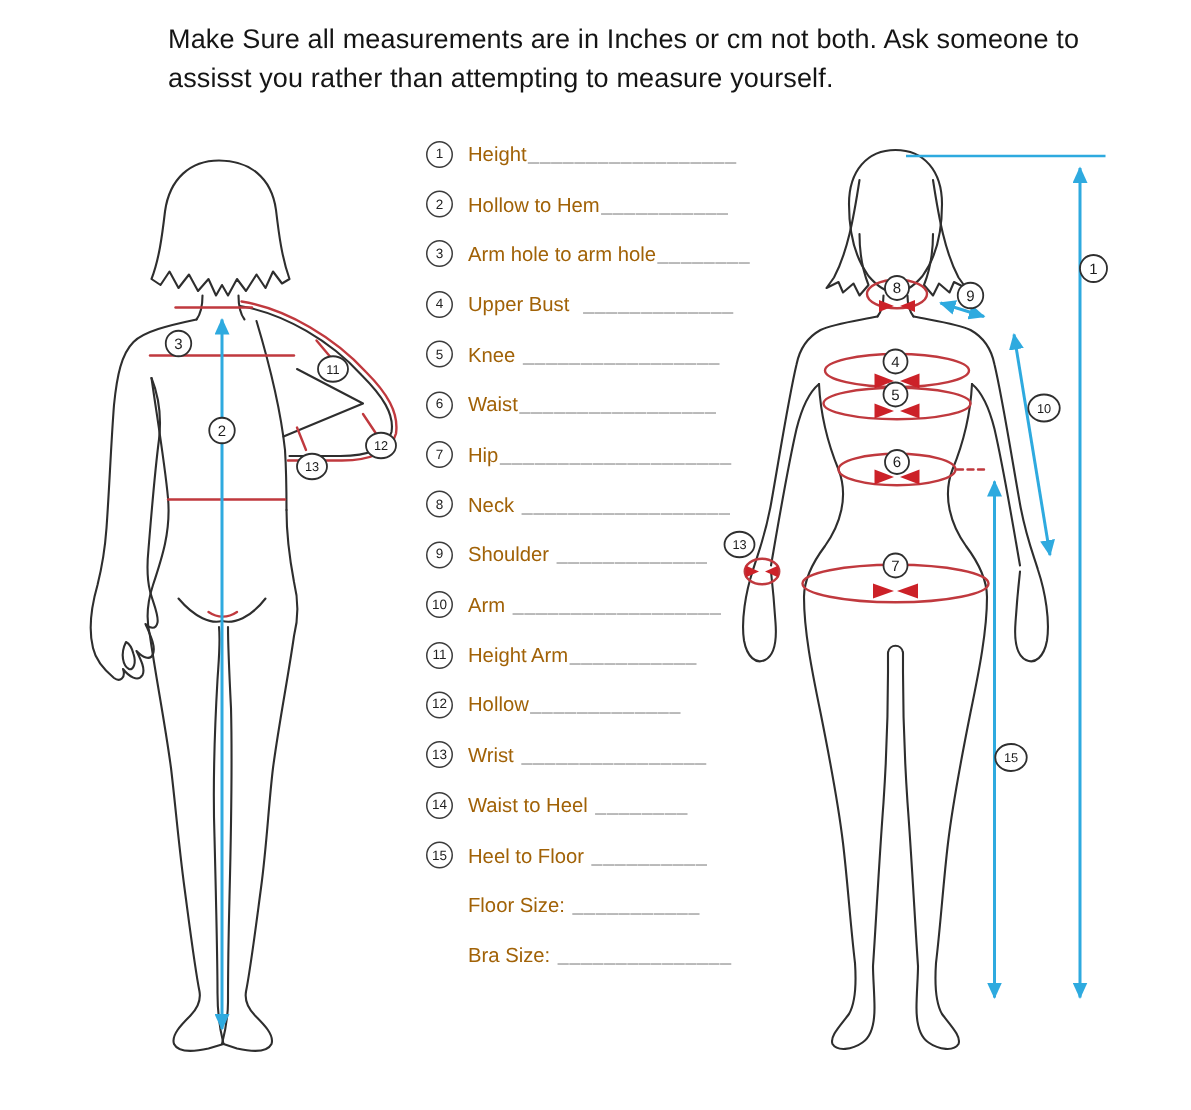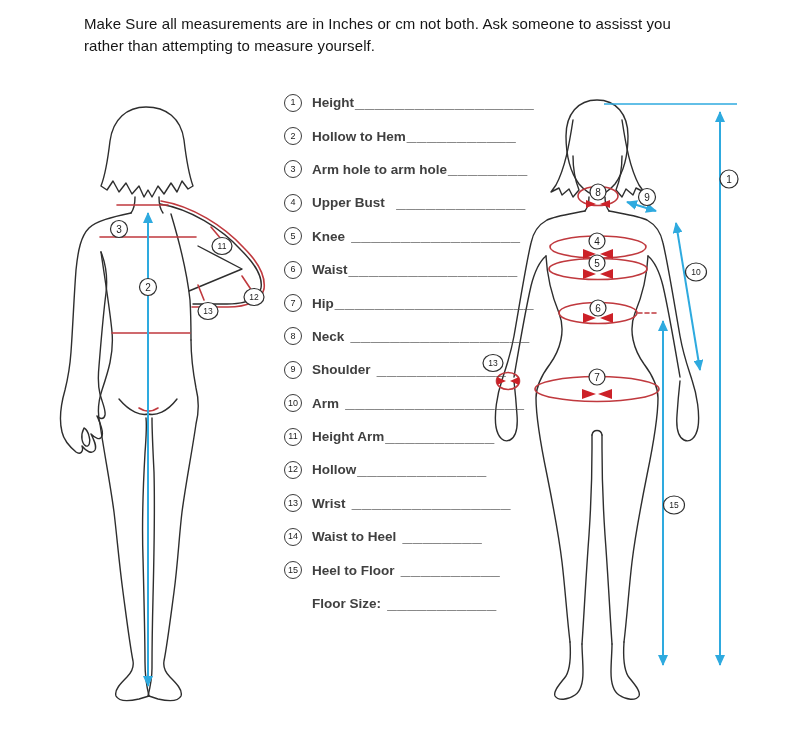--- a/index.html
+++ b/index.html
@@ -1,28 +1,28 @@
 <!DOCTYPE html>
 <html><head>
 <meta charset="utf-8">
 <style>
   html,body{margin:0;padding:0;background:#fff;}
   .canvas{position:relative;width:794px;height:740px;background:#ffffff;overflow:hidden;
           font-family:"Liberation Sans",sans-serif;}
   .canvas svg{position:absolute;left:0;top:0;}
-  .header{position:absolute;left:84px;top:13px;width:616px;margin:0;
-          font-size:15px;line-height:1.45;color:#151515;letter-spacing:.1px;}
+  .header{position:absolute;left:112px;top:13px;width:616px;margin:0;
+          font-size:18px;line-height:1.45;color:#151515;letter-spacing:.1px;}
   .mlist{position:absolute;left:284px;top:86px;display:flex;flex-direction:column;}
   .mrow{height:33.4px;display:flex;align-items:center;}
   .num{width:16px;height:16px;border:1.3px solid #3c3c3c;border-radius:50%;
        display:flex;align-items:center;justify-content:center;
        font-size:9px;color:#222;background:#fff;flex:0 0 auto;line-height:1;}
   .num:empty{border-color:transparent;background:transparent;}
-  .mlabel{font-weight:bold;font-size:13.5px;color:#404040;margin-left:10px;white-space:pre;}
-  .mblank{font-size:17px;font-weight:bold;color:#4a4a4a;margin-left:1px;white-space:pre;letter-spacing:.5px;text-align:center;}
+  .mlabel{font-weight:normal;font-size:13.5px;color:#a16207;margin-left:10px;white-space:pre;}
+  .mblank{font-size:13px;font-weight:bold;color:#4a4a4a;margin-left:1px;white-space:pre;letter-spacing:.5px;text-align:center;}
   .fig{stroke:#2e2e2e;stroke-width:1.4;fill:none;stroke-linecap:round;stroke-linejoin:round;}
   .red{stroke:#c0393e;stroke-width:1.6;fill:none;stroke-linecap:round;}
   .redfill{fill:#cc2128;stroke:none;}
   .blue{stroke:#2eaadf;stroke-width:2;fill:none;}
   .bluethin{stroke:#2eaadf;stroke-width:1.6;fill:none;}
   .badge{fill:#ffffff;stroke:#2f2f2f;stroke-width:1.2;}
   text.bn{font-family:"Liberation Sans",sans-serif;font-size:10px;fill:#1d1d1d;text-anchor:middle;}
   text.bn.b2{font-size:8.5px;}
 </style>
 </head>
@@ -276,15 +276,20 @@
   <div class="mrow">
         <span class="num">15</span>
         <span class="mlabel">Heel to Floor</span>
         <span class="mblank"> __________</span>
       </div>
   <div class="mrow">
         <span class="num"></span>
         <span class="mlabel">Floor Size:</span>
         <span class="mblank"> ___________</span>
       </div>
+  <div class="mrow">
+        <span class="num"></span>
+        <span class="mlabel">Bra Size:</span>
+        <span class="mblank"> _______________</span>
+      </div>
 </div>
 
 </div>
 
 </body></html>

